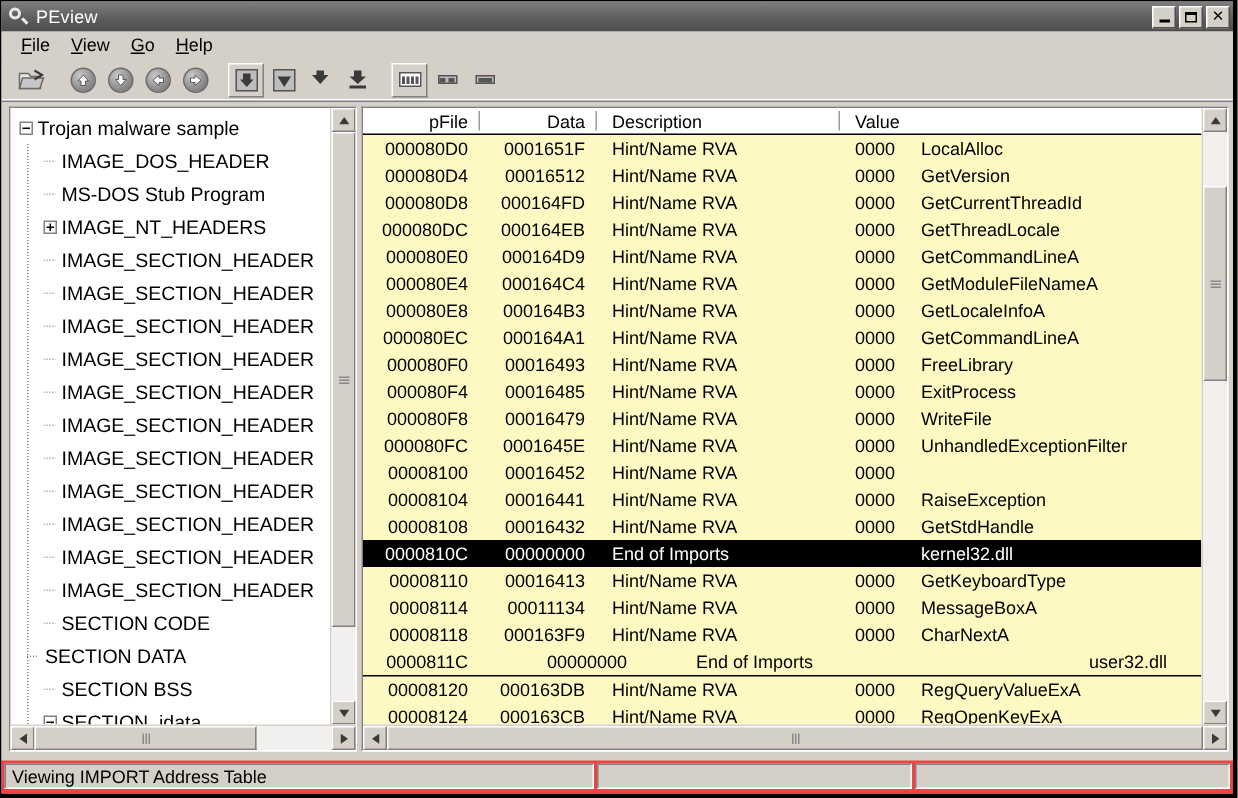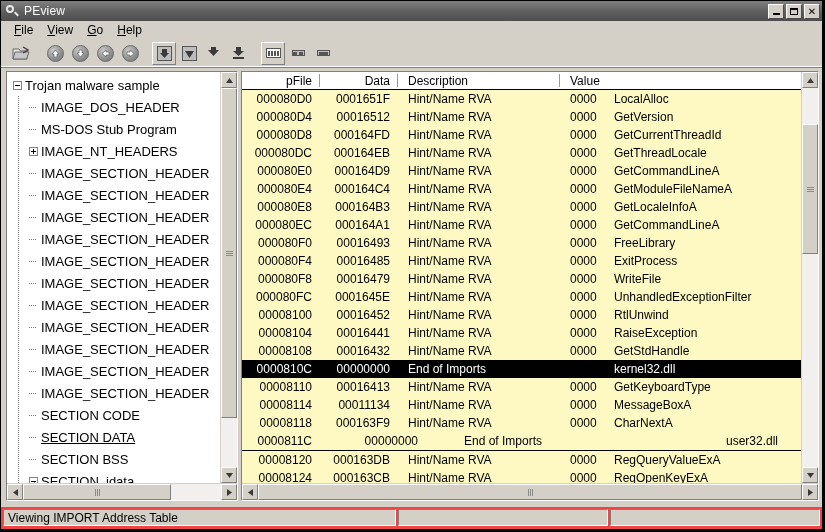--- a/index.html
+++ b/index.html
@@ -573,21 +573,21 @@
               <span class="tlabel">IMAGE_SECTION_HEADER</span>
             </div>
             <div class="tnode" style="padding-left: 22px;">
               <span class="spacer-dash"></span>
               <span class="tlabel">IMAGE_SECTION_HEADER</span>
             </div>
             <div class="tnode" style="padding-left: 22px;">
               <span class="spacer-dash"></span>
               <span class="tlabel">SECTION CODE</span>
             </div>
-            <div class="tnode" style="padding-left: 22px; text-decoration: underline;">
+            <div class="tnode" style="padding-left: 11px;">
               <span class="spacer-dash"></span>
               <span class="tlabel">SECTION DATA</span>
             </div>
             <div class="tnode" style="padding-left: 22px;">
               <span class="spacer-dash"></span>
               <span class="tlabel">SECTION BSS</span>
             </div>
             <div class="tnode" style="padding-left: 22px;">
               <span class="expander">
                 <span class="hbar"></span>
@@ -745,21 +745,20 @@
                 <div class="cell c-data">0001645E</div>
                 <div class="cell c-desc">Hint/Name RVA</div>
                 <div class="cell c-valhint">0000</div>
                 <div class="cell c-valname">UnhandledExceptionFilter</div>
               </div>
               <div class="row">
                 <div class="cell c-pfile">00008100</div>
                 <div class="cell c-data">00016452</div>
                 <div class="cell c-desc">Hint/Name RVA</div>
                 <div class="cell c-valhint">0000</div>
-                <div class="cell c-valname">RtlUnwind</div>
               </div>
               <div class="row">
                 <div class="cell c-pfile">00008104</div>
                 <div class="cell c-data">00016441</div>
                 <div class="cell c-desc">Hint/Name RVA</div>
                 <div class="cell c-valhint">0000</div>
                 <div class="cell c-valname">RaiseException</div>
               </div>
               <div class="row">
                 <div class="cell c-pfile">00008108</div>

